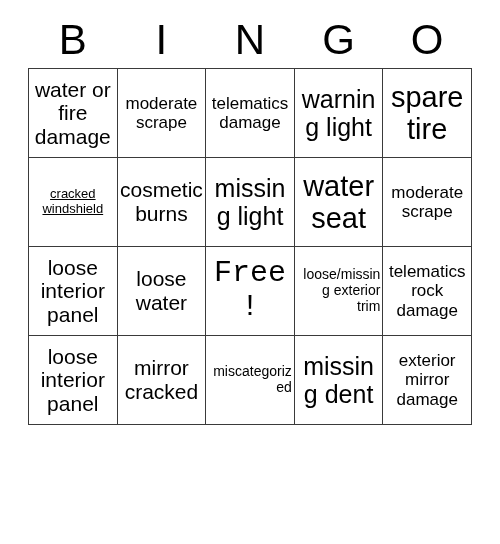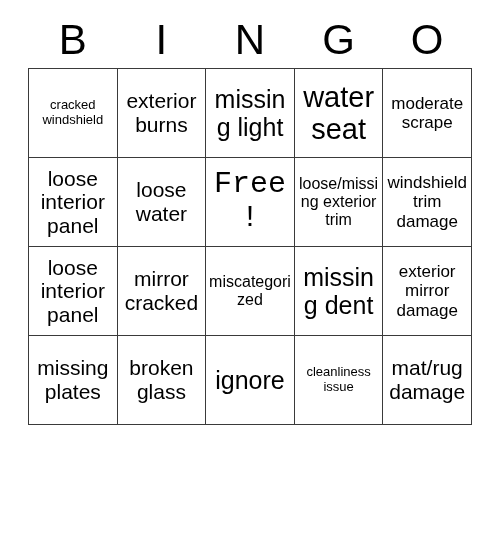--- a/index.html
+++ b/index.html
@@ -58,45 +58,62 @@
     display: block;
     width: 100%;
     line-height: 1.12;
     word-wrap: break-word;
   }
   
   .fs-xl { font-size: 29px; }
   .fs-lg { font-size: 25px; }
   .fs-md { font-size: 21px; }
   .fs-sm { font-size: 17px; }
-  .fs-xs { font-size: 13px; }
-  .fs-xxs { font-size: 16px; }
+  .fs-xs { font-size: 13px; text-decoration: underline; }
+  .fs-xxs { font-size: 14px; text-align: right; }
   .free-cell .cell-text { font-size: 30px; font-family: Liberation Mono, monospace; }
 </style>
 </head>
 <body>
 
 <div id="bingo-card">
 
   <div id="header-row">
     <div class="header-letter">B</div>
     <div class="header-letter">I</div>
     <div class="header-letter">N</div>
     <div class="header-letter">G</div>
     <div class="header-letter">O</div>
   </div>
 
   <table id="grid">
     <tbody>
       <tr>
         <td>
+            <span class="cell-text fs-md">water or fire damage</span>
+          </td>
+        <td>
+            <span class="cell-text fs-sm">moderate scrape</span>
+          </td>
+        <td>
+            <span class="cell-text fs-sm">telematics damage</span>
+          </td>
+        <td>
+            <span class="cell-text fs-lg">warning light</span>
+          </td>
+        <td>
+            <span class="cell-text fs-xl">spare tire</span>
+          </td>
+      </tr>
+      <tr>
+        <td>
             <span class="cell-text fs-xs">cracked windshield</span>
           </td>
         <td>
-            <span class="cell-text fs-md">exterior burns</span>
+            <span class="cell-text fs-md">cosmetic burns</span>
           </td>
         <td>
             <span class="cell-text fs-lg">missing light</span>
           </td>
         <td>
             <span class="cell-text fs-xl">water seat</span>
           </td>
         <td>
             <span class="cell-text fs-sm">moderate scrape</span>
           </td>
@@ -108,53 +125,36 @@
         <td>
             <span class="cell-text fs-md">loose water</span>
           </td>
         <td class="free-cell">
             <span class="cell-text">Free!</span>
           </td>
         <td>
             <span class="cell-text fs-xxs">loose/missing exterior trim</span>
           </td>
         <td>
-            <span class="cell-text fs-sm">windshield trim damage</span>
+            <span class="cell-text fs-sm">telematics rock damage</span>
           </td>
       </tr>
       <tr>
         <td>
             <span class="cell-text fs-md">loose interior panel</span>
           </td>
         <td>
             <span class="cell-text fs-md">mirror cracked</span>
           </td>
         <td>
             <span class="cell-text fs-xxs">miscategorized</span>
           </td>
         <td>
             <span class="cell-text fs-lg">missing dent</span>
           </td>
         <td>
             <span class="cell-text fs-sm">exterior mirror damage</span>
           </td>
       </tr>
-      <tr>
-        <td>
-            <span class="cell-text fs-md">missing plates</span>
-          </td>
-        <td>
-            <span class="cell-text fs-md">broken glass</span>
-          </td>
-        <td>
-            <span class="cell-text fs-lg">ignore</span>
-          </td>
-        <td>
-            <span class="cell-text fs-xs">cleanliness issue</span>
-          </td>
-        <td>
-            <span class="cell-text fs-md">mat/rug damage</span>
-          </td>
-      </tr>
     </tbody>
   </table>
 
 </div>
 
 </body></html>

